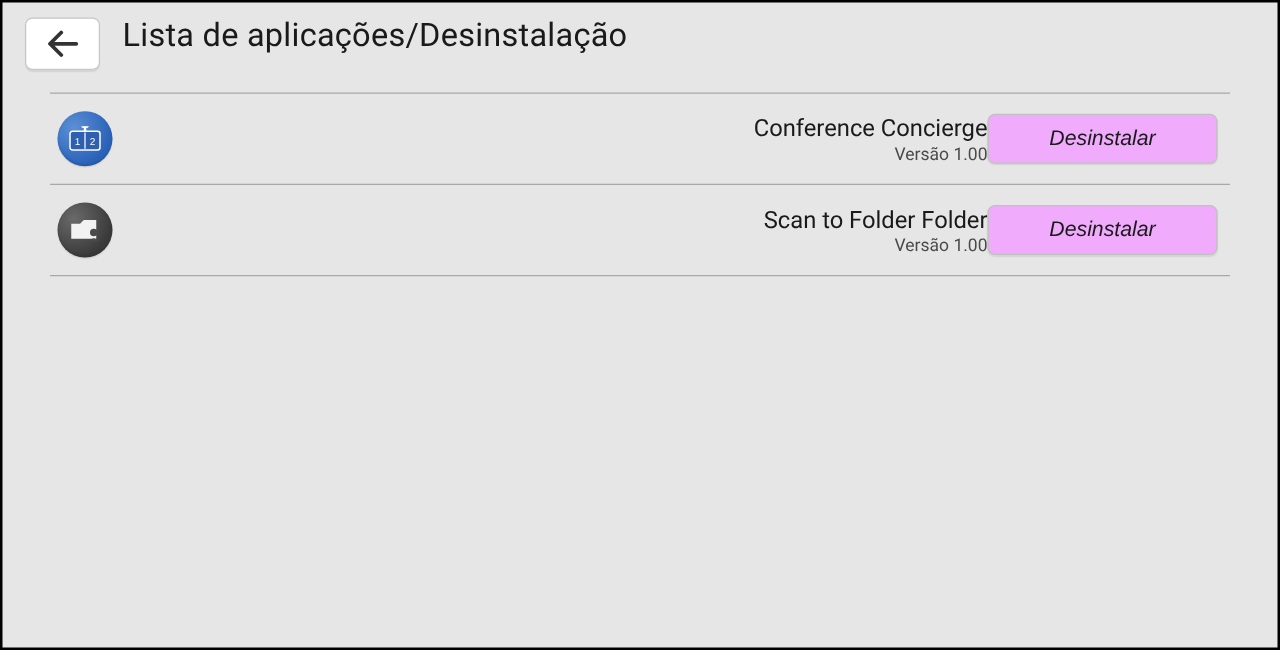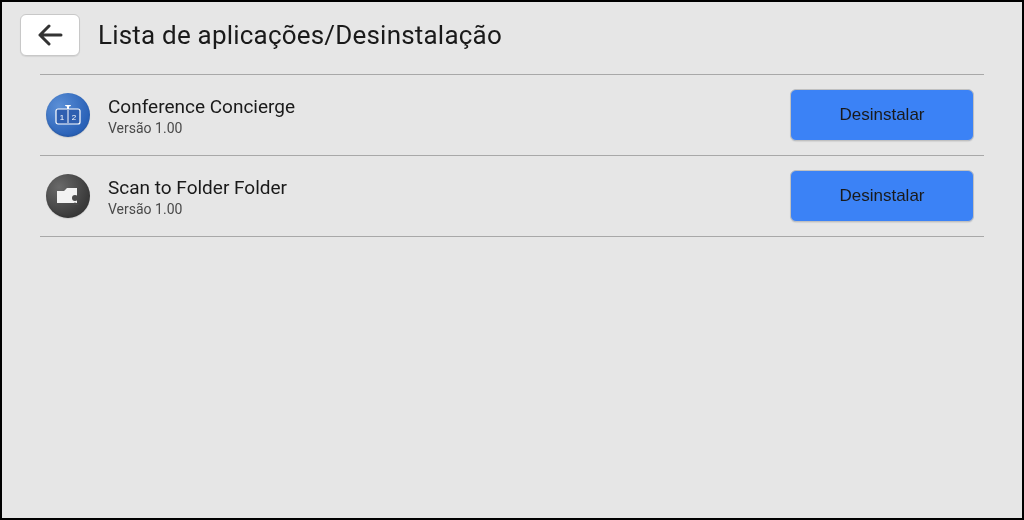--- a/index.html
+++ b/index.html
@@ -11,21 +11,20 @@
     .screen {
       width: 1020px;
       height: 516px;
       margin: 2px;
       background: #e6e6e6;
       display: flex;
       flex-direction: column;
     }
     .header {
       display: flex;
-      align-items: center;
       padding: 12px 18px 18px 18px;
     }
     .back-btn {
       width: 60px;
       height: 42px;
       background: #fff;
       border: 1px solid #c8c8c8;
       border-radius: 6px;
       display: flex;
       align-items: center;
@@ -64,40 +63,42 @@
     .icon-conference {
       background: radial-gradient(circle at 30% 30%, #5b8fd6 0%, #2a62b8 70%);
     }
     .icon-scan {
       background: radial-gradient(circle at 30% 30%, #6a6a6a 0%, #3a3a3a 70%);
     }
     .app-text {
       flex: 1;
       display: flex;
       flex-direction: column;
+      text-align: right;
     }
     .app-name {
       font-size: 19px;
       color: #1a1a1a;
       margin-bottom: 2px;
     }
     .app-version {
       font-size: 14px;
       color: #4a4a4a;
     }
     .uninstall-btn {
       width: 184px;
-      height: 52px;
-      background: #3b82f6;
+      height: 40px;
+      background: #f0abfc;
       border: 1px solid #c0c0c0;
       border-radius: 6px;
       font-size: 17px;
       color: #1a1a1a;
       cursor: pointer;
       box-shadow: 0 1px 1px rgba(0,0,0,0.08);
+      font-style: italic;
     }
   </style>
 </head>
 <body>
 
 <div class="screen">
 
   <div class="header">
     <div class="back-btn">
       <svg width="26" height="22" viewBox="0 0 26 22">

